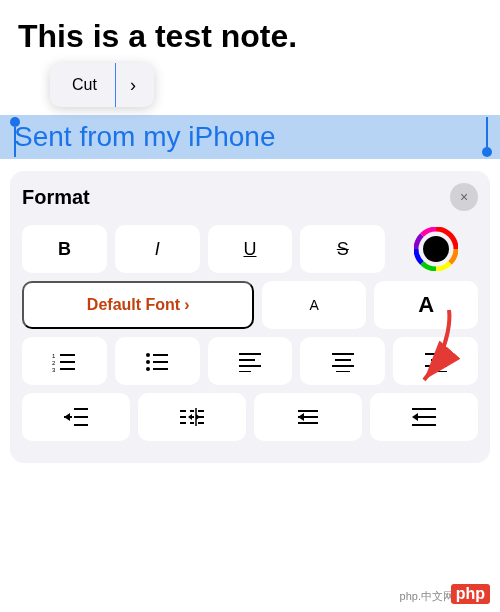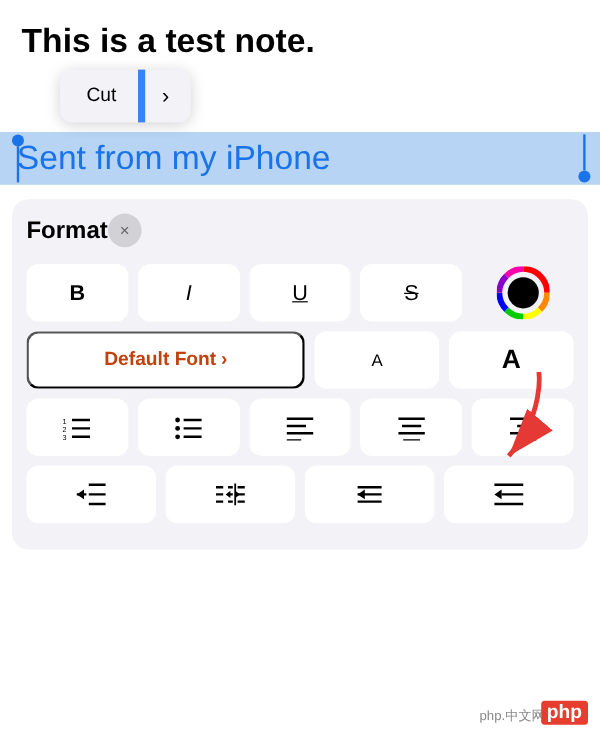--- a/index.html
+++ b/index.html
@@ -7,21 +7,21 @@
       width: 500px;
       height: 612px;
       background: #fff;
       font-family: -apple-system, BlinkMacSystemFont, 'Helvetica Neue', sans-serif;
       overflow: hidden;
       position: relative;
     }
 
     
     .note-title {
-      font-size: 28px;
+      font-size: 32px;
       font-weight: 700;
       color: #000;
       padding: 18px 18px 8px 18px;
     }
 
     
     .context-menu {
       display: flex;
       align-items: center;
       background: #f2f2f7;
@@ -33,21 +33,21 @@
       margin-left: 50px;
       height: 44px;
       position: relative;
       z-index: 10;
     }
     .context-menu-item {
       padding: 10px 18px;
       font-size: 16px;
       color: #000;
       cursor: pointer;
-      border-right: 6px solid #3b82f6;
+      border-right: 1px solid #3b82f6;
       height: 100%;
       display: flex;
       align-items: center;
       white-space: nowrap;
     }
     .context-menu-item:last-child {
       border-right: none;
       font-size: 18px;
       padding: 10px 14px;
     }
@@ -106,21 +106,21 @@
     
     .format-panel {
       background: #f2f2f7;
       border-radius: 14px;
       margin: 12px 10px 0 10px;
       padding: 12px 12px 14px 12px;
     }
     .format-header {
       display: flex;
       align-items: center;
-      justify-content: flex-start;
+      justify-content: space-between;
       margin-bottom: 14px;
     }
     .format-title {
       font-size: 20px;
       font-weight: 700;
       color: #000;
     }
     .close-btn {
       width: 28px;
       height: 28px;

